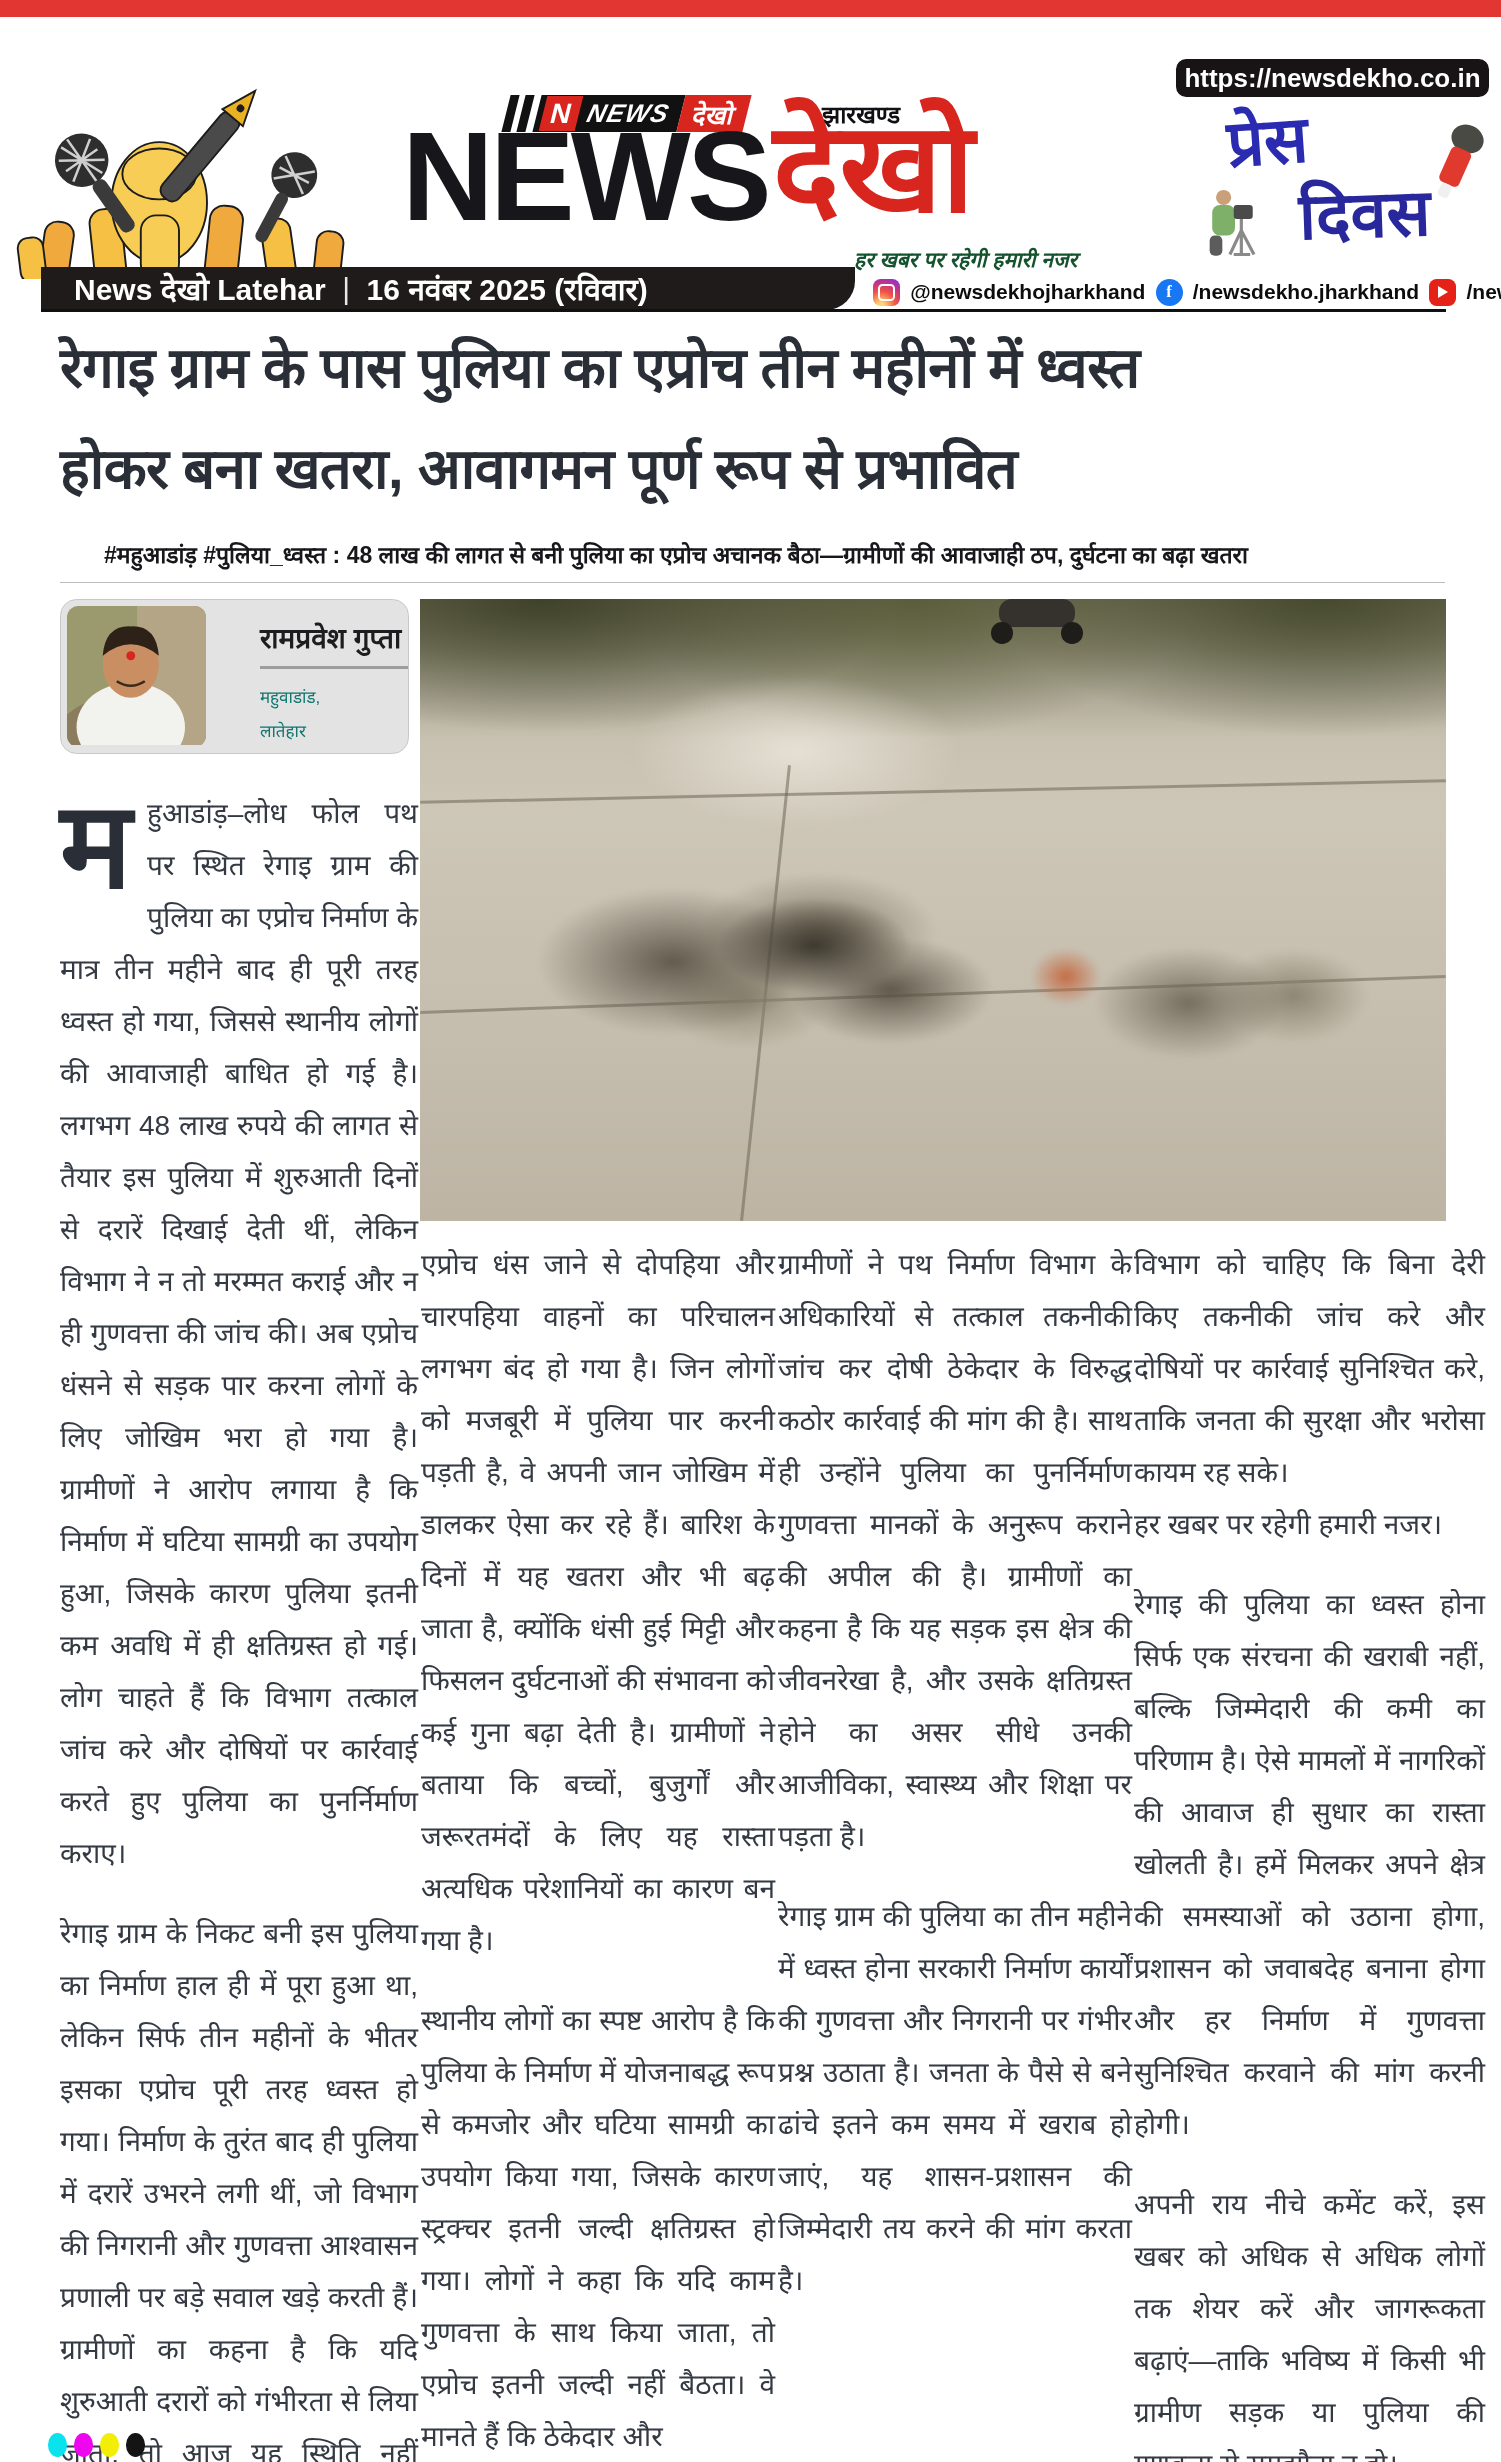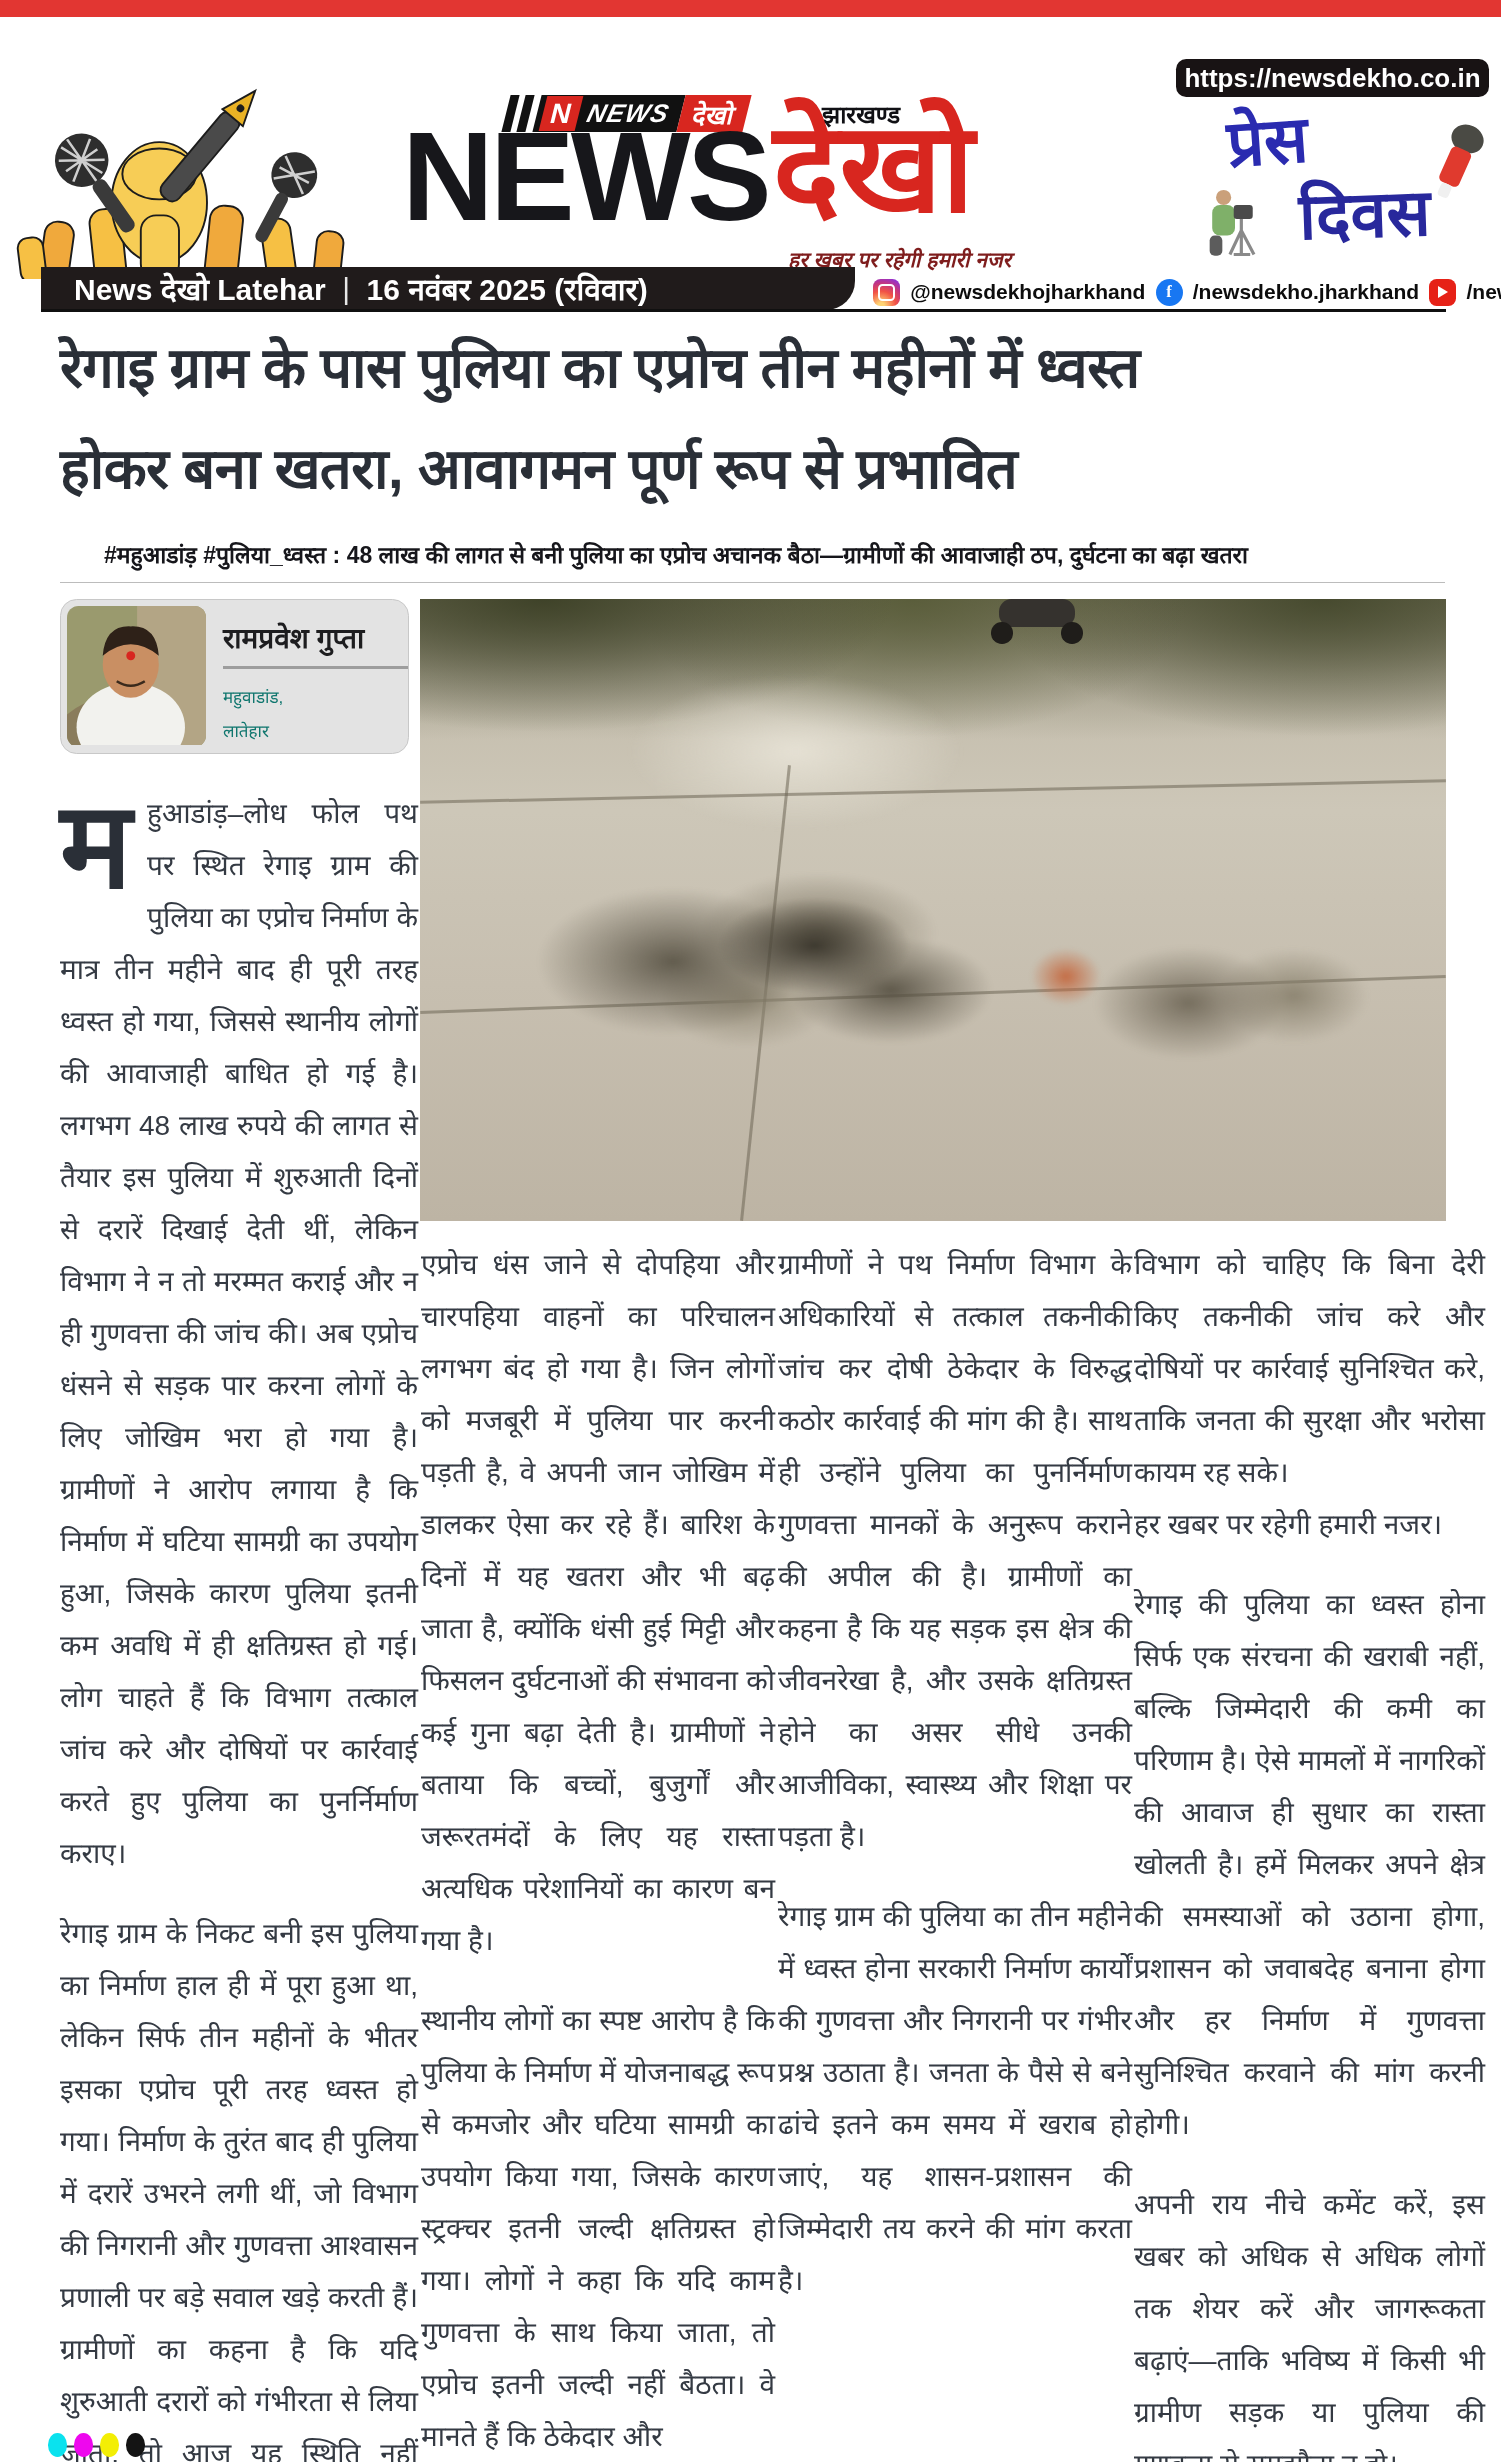--- a/index.html
+++ b/index.html
@@ -17,21 +17,21 @@
               transform:skewX(-14deg);font-weight:800;}
   .logo-badge .slash{width:9px;background:#111;margin-right:6.4px;}
   .lb-black{background:#111;display:flex;align-items:center;padding:0 11.5px 0 6.4px;gap:9px;}
   .lb-n{background:#d8261f;color:#fff;font-size:28px;padding:1.3px 7.6px;}
   .lb-news{color:#fff;font-size:25.5px;font-style:italic;letter-spacing:1.3px;}
   .lb-red{background:#d8261f;color:#fff;font-size:25.5px;display:flex;align-items:center;padding:0 12.7px;}
   .brand-news{position:absolute;left:402px;top:113px;font-size:127px;line-height:127px;font-weight:900;
               letter-spacing:-3.8px;color:#17171b;}
   .brand-jharkhand{position:absolute;left:822px;top:97px;font-size:24px;font-weight:800;color:#101014;}
   .brand-dekho{position:absolute;left:773px;top:95px;font-size:125px;line-height:146px;font-weight:800;color:#d8261f;}
-  .brand-tagline{position:absolute;left:788px;top:245px;font-size:21px;font-weight:800;font-style:italic;color:#7f1d1d;}
+  .brand-tagline{position:absolute;left:854px;top:245px;font-size:21px;font-weight:800;font-style:italic;color:#14532d;}
   .press-line1{position:absolute;left:1227px;top:107px;font-size:65px;line-height:70px;font-weight:800;
                color:#2a2bb0;transform:rotate(-4deg);}
   .press-line2{position:absolute;left:1299px;top:179px;font-size:65px;line-height:71px;font-weight:800;
                color:#28289c;transform:rotate(-2deg);}
   .press-mic{position:absolute;left:1429px;top:120px;}
   .cameraman{position:absolute;left:1197px;top:186px;}
   .fists{position:absolute;left:16px;top:88px;}
 
   
   .datebar{position:absolute;left:41px;top:267px;width:814px;height:43px;background:#201b1b;
@@ -54,21 +54,21 @@
             font-size:56px;line-height:101px;letter-spacing:-0.6px;}
   .headline div{white-space:nowrap;}
   .subheadline{position:absolute;left:60px;top:538px;width:1400px;font-size:23px;font-weight:700;color:#16161b;margin-left:44px;}
   .sub-rule{position:absolute;left:60px;top:582px;width:1385px;height:1.3px;background:#bcbcbc;}
 
   
   .author-card{position:absolute;left:60px;top:599px;width:349px;height:155px;background:#e3e3e3;
                border:1.9px solid #c8c8c8;border-radius:16.5px;box-sizing:border-box;display:flex;
                overflow:hidden;padding:6.4px;}
   .author-photo{width:139px;height:100%;border-radius:11.5px;overflow:hidden;flex:0 0 auto;}
-  .author-info{padding:11.5px 5.1px 0 16.5px;}
+  .author-info{padding:11.5px 5.1px 0 16.5px;margin-left:37px;}
   .author-name{font-size:28px;font-weight:800;color:#1d1d1f;}
   .author-rule{width:210px;height:3.2px;background:#9d9d9d;margin:10.2px 0 11.5px 0;}
   .author-loc{font-size:17px;color:#0f766e;line-height:34px;}
 
   
   .article-photo{position:absolute;left:420px;top:599px;width:1026px;height:622px;overflow:hidden;
                  background:linear-gradient(180deg,#a9a28c 0%,#c3bcab 12%,#cdc7b8 34%,#c7bfb0 62%,#bdb4a4 100%);}
   .ph-shade{position:absolute;left:0;top:0;width:100%;height:165px;
      background:radial-gradient(55% 130% at 12% 0%,rgba(60,64,38,.95),transparent 62%),
                 radial-gradient(45% 140% at 48% 0%,rgba(86,90,54,.85),transparent 60%),

